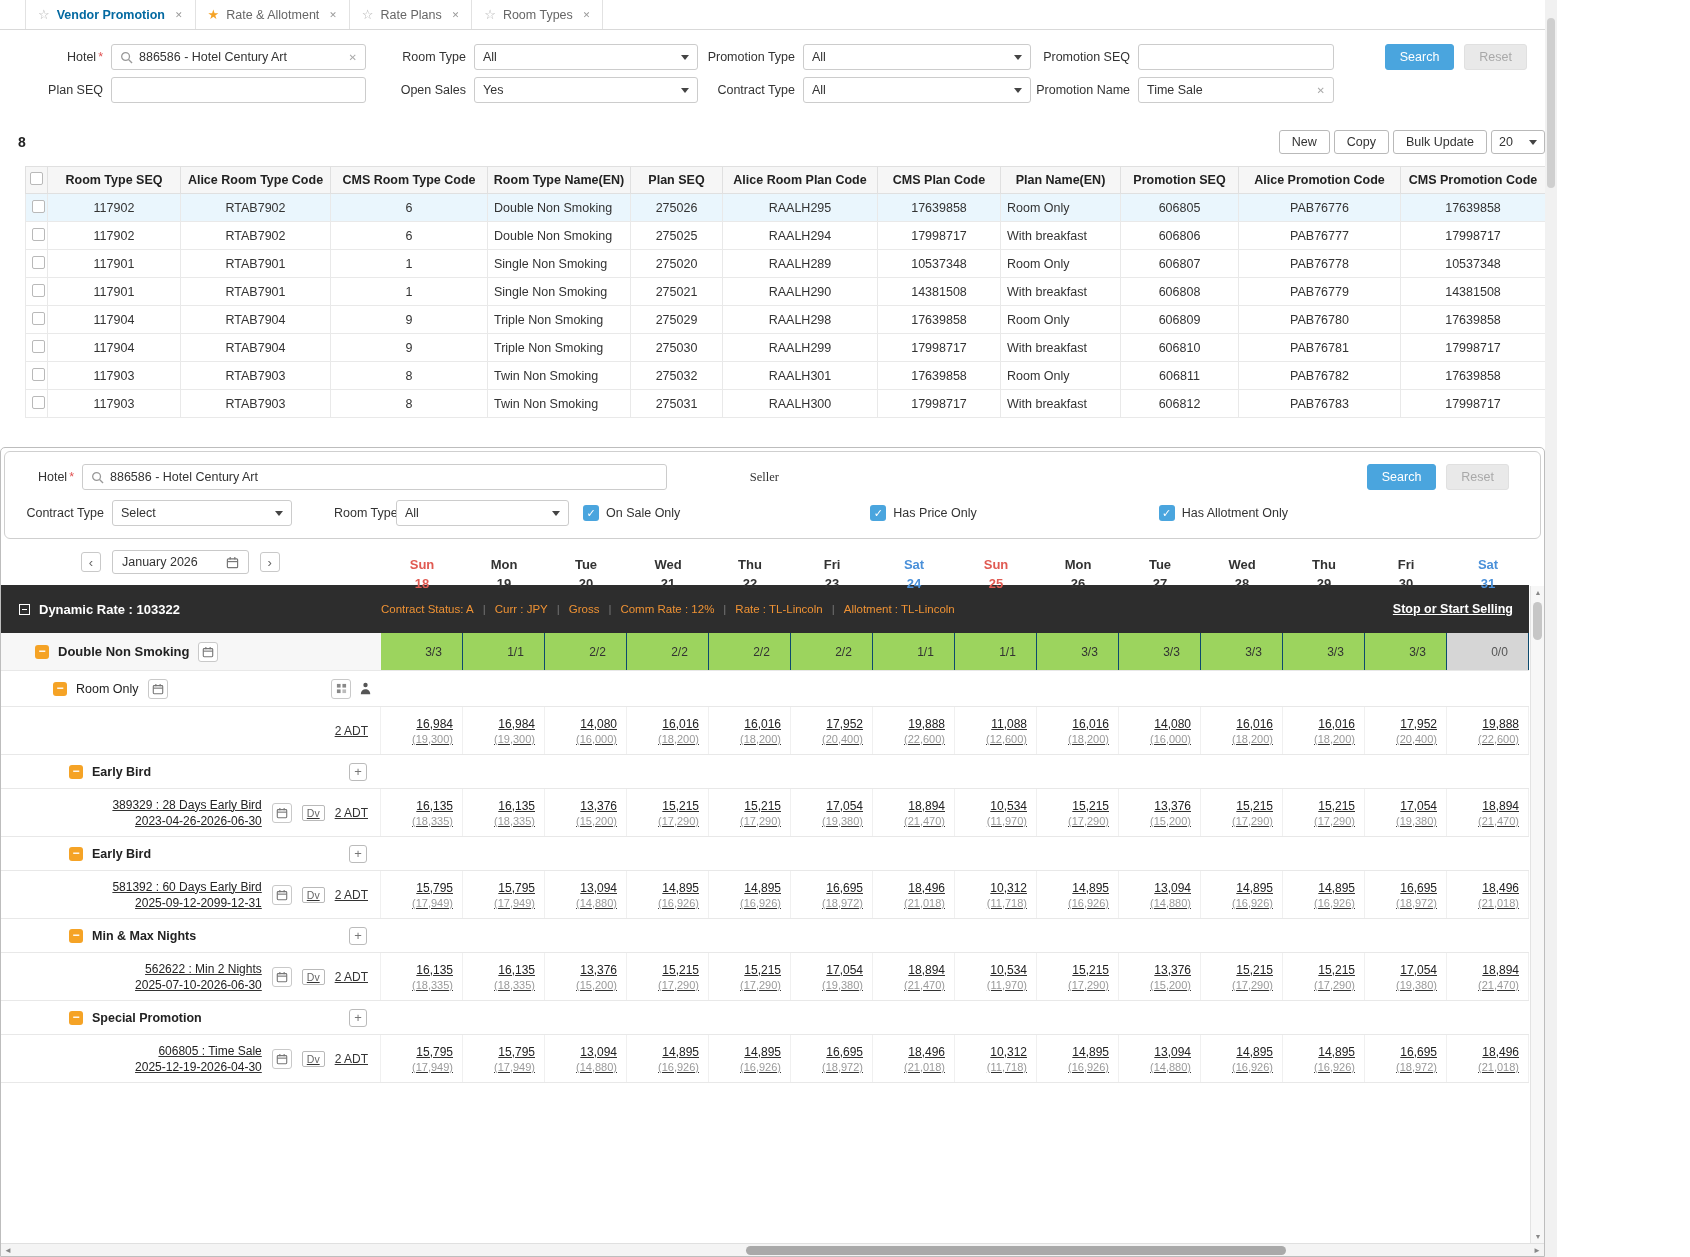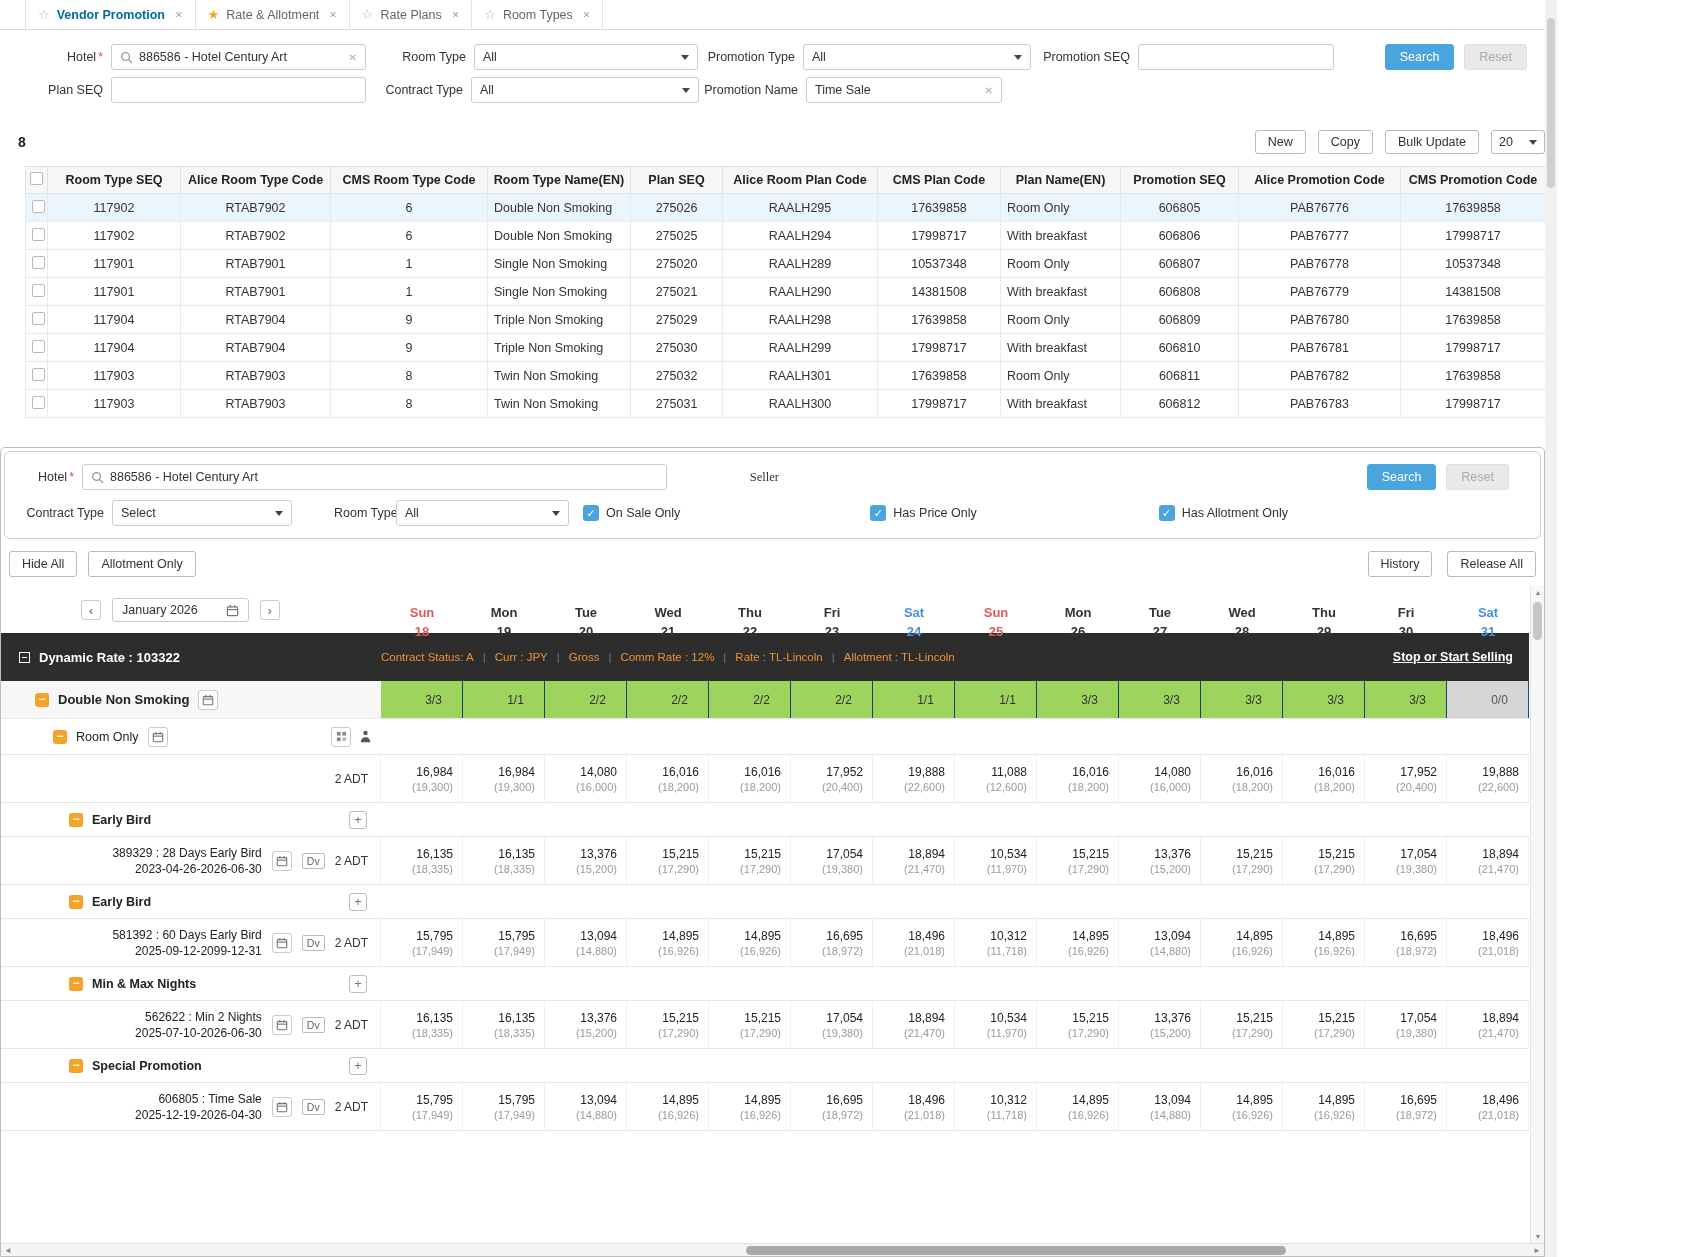--- a/index.html
+++ b/index.html
@@ -40,21 +40,21 @@
 .fg{display:flex;align-items:center;}
 .fg1 .lbl{width:95px;}  .fg1 .ctl{width:255px;}
 .fg2 .lbl{width:108px;} .fg2 .ctl{width:224px;}
 .fg3 .lbl{width:105px;} .fg3 .ctl{width:228px;}
 .fg4 .lbl{width:107px;} .fg4 .ctl{width:196px;}
 .actions{margin-left:auto;display:flex;gap:10px;padding-right:14px;}
 
 
 .results-bar{display:flex;align-items:center;margin:12px 25px 12px 18px;width:1527px;}
 .count{font-size:14px;font-weight:bold;color:#222;}
-.results-actions{margin-left:auto;display:flex;gap:12px;align-items:center;}
+.results-actions{margin-left:auto;display:flex;gap:4px;align-items:center;}
 .page-select{width:54px;height:24px;border:1px solid #b9b9b9;border-radius:3px;background:#fff;display:inline-flex;align-items:center;justify-content:space-between;padding:0 7px;font-size:12.5px;}
 table.results{border-collapse:collapse;margin-left:25px;width:1520px;table-layout:fixed;font-size:12.5px;}
 .results th{background:#f6f6f6;border:1px solid #e0e0e0;height:27px;font-weight:bold;color:#222;text-align:center;padding:0 4px;white-space:nowrap;overflow:hidden;}
 .results td{border:1px solid #e9e9e9;height:28px;color:#333;text-align:center;padding:0 6px;background:#fff;white-space:nowrap;overflow:hidden;}
 .results tbody tr:first-child td{background:#eaf6fd;}
 .results td.al{text-align:left;}
 .cbcol{text-align:center;}
 
 
 .bottom-panel{position:absolute;left:0;top:447px;width:1545px;height:810px;background:#fff;border:1px solid #bdbdbd;border-radius:5px 5px 0 0;overflow:hidden;}
@@ -108,21 +108,21 @@
 .room-name{font-size:13px;font-weight:bold;color:#222;}
 .allot{background:#9cd45e;border-right:1px solid #0c4a6e;display:flex;align-items:center;justify-content:center;font-size:12px;color:#333;padding-left:24px;}
 .allot.zero{background:#d6d6d6;color:#555;}
 
 .plan-head{height:36px;}
 .plan-head .glabel{gap:9px;padding-left:52px;}
 .plan-head-name{font-size:12.5px;color:#222;}
 .ph-icons{margin-left:auto;display:flex;align-items:center;gap:9px;padding-right:10px;}
 .person-ic{display:inline-flex;align-items:center;}
 
-.price-row{height:48px;}
+.price-row{height:48px;text-decoration:underline;}
 .occ-label{justify-content:flex-end;padding-right:12px;border-right:1px solid #f0f0f0;}
 .occ{font-size:12px;color:#333;white-space:nowrap;}
 .pcell{display:flex;flex-direction:column;align-items:flex-end;justify-content:center;padding-right:9px;border-right:1px solid #f0f0f0;}
 .pmain{font-size:12px;color:#222;}
 .psub{font-size:11px;color:#9a9a9a;margin-top:2px;}
 
 .group-row{height:34px;}
 .group-row .glabel{gap:9px;padding-left:68px;}
 .grp-name{font-size:12.5px;font-weight:bold;color:#222;}
 .plus-btn{margin-left:auto;margin-right:14px;width:18px;height:18px;border:1px solid #bbb;border-radius:3px;color:#777;font-size:13px;display:flex;align-items:center;justify-content:center;background:#fff;line-height:1;}
@@ -207,20 +207,27 @@
       <div class="actions">
         <span class="btn btn-primary" data-interactable="true">Search</span>
         <span class="btn btn-muted" data-interactable="true">Reset</span>
       </div>
     </div>
     <div class="srow">
       <div class="fg fg1">
         <span class="lbl" data-interactable="false">Plan SEQ</span>
         <div class="ctl" data-interactable="true">
           <span class="val" data-interactable="false"></span>
+        </div>
+      </div>
+      <div class="fg fg2">
+        <span class="lbl" data-interactable="false">Open Sales</span>
+        <div class="ctl sel" data-interactable="true">
+          <span class="val" data-interactable="false">Yes</span>
+          <span class="caret" data-interactable="false"></span>
         </div>
       </div>
       <div class="fg fg3">
         <span class="lbl" data-interactable="false">Contract Type</span>
         <div class="ctl sel" data-interactable="true">
           <span class="val" data-interactable="false">All</span>
           <span class="caret" data-interactable="false"></span>
         </div>
       </div>
       <div class="fg fg4">
@@ -430,30 +437,20 @@
           <span class="cb-blue" data-interactable="false">✓</span>
           <span data-interactable="false">Has Price Only</span>
         </div>
         <div class="cbx cbx3" data-interactable="true">
           <span class="cb-blue" data-interactable="false">✓</span>
           <span data-interactable="false">Has Allotment Only</span>
         </div>
       </div>
     </div>
 
-    <div class="toolbar2" data-interactable="false">
-      <div class="tb2-left">
-        <span class="btn-plain" data-interactable="true">Hide All</span>
-        <span class="btn-plain" data-interactable="true">Allotment Only</span>
-      </div>
-      <div class="t2-right">
-        <span class="btn-plain" data-interactable="true">History</span>
-        <span class="btn-plain" data-interactable="true">Release All</span>
-      </div>
-    </div>
 
     <div class="gridwrap" data-interactable="false">
       <div class="cal-row" data-interactable="false">
         <div class="cal-nav" data-interactable="false">
           <span class="navbtn" data-interactable="true">‹</span>
           <div class="month-box" data-interactable="true">
             <span data-interactable="false">January 2026</span>
             <span data-interactable="false" style="display:inline-flex">
                 <svg width="13" height="13" viewBox="0 0 14 14">
                   <rect x="1.5" y="3" width="11" height="9.5" rx="1" fill="none" stroke="#777" stroke-width="1.3"></rect>

